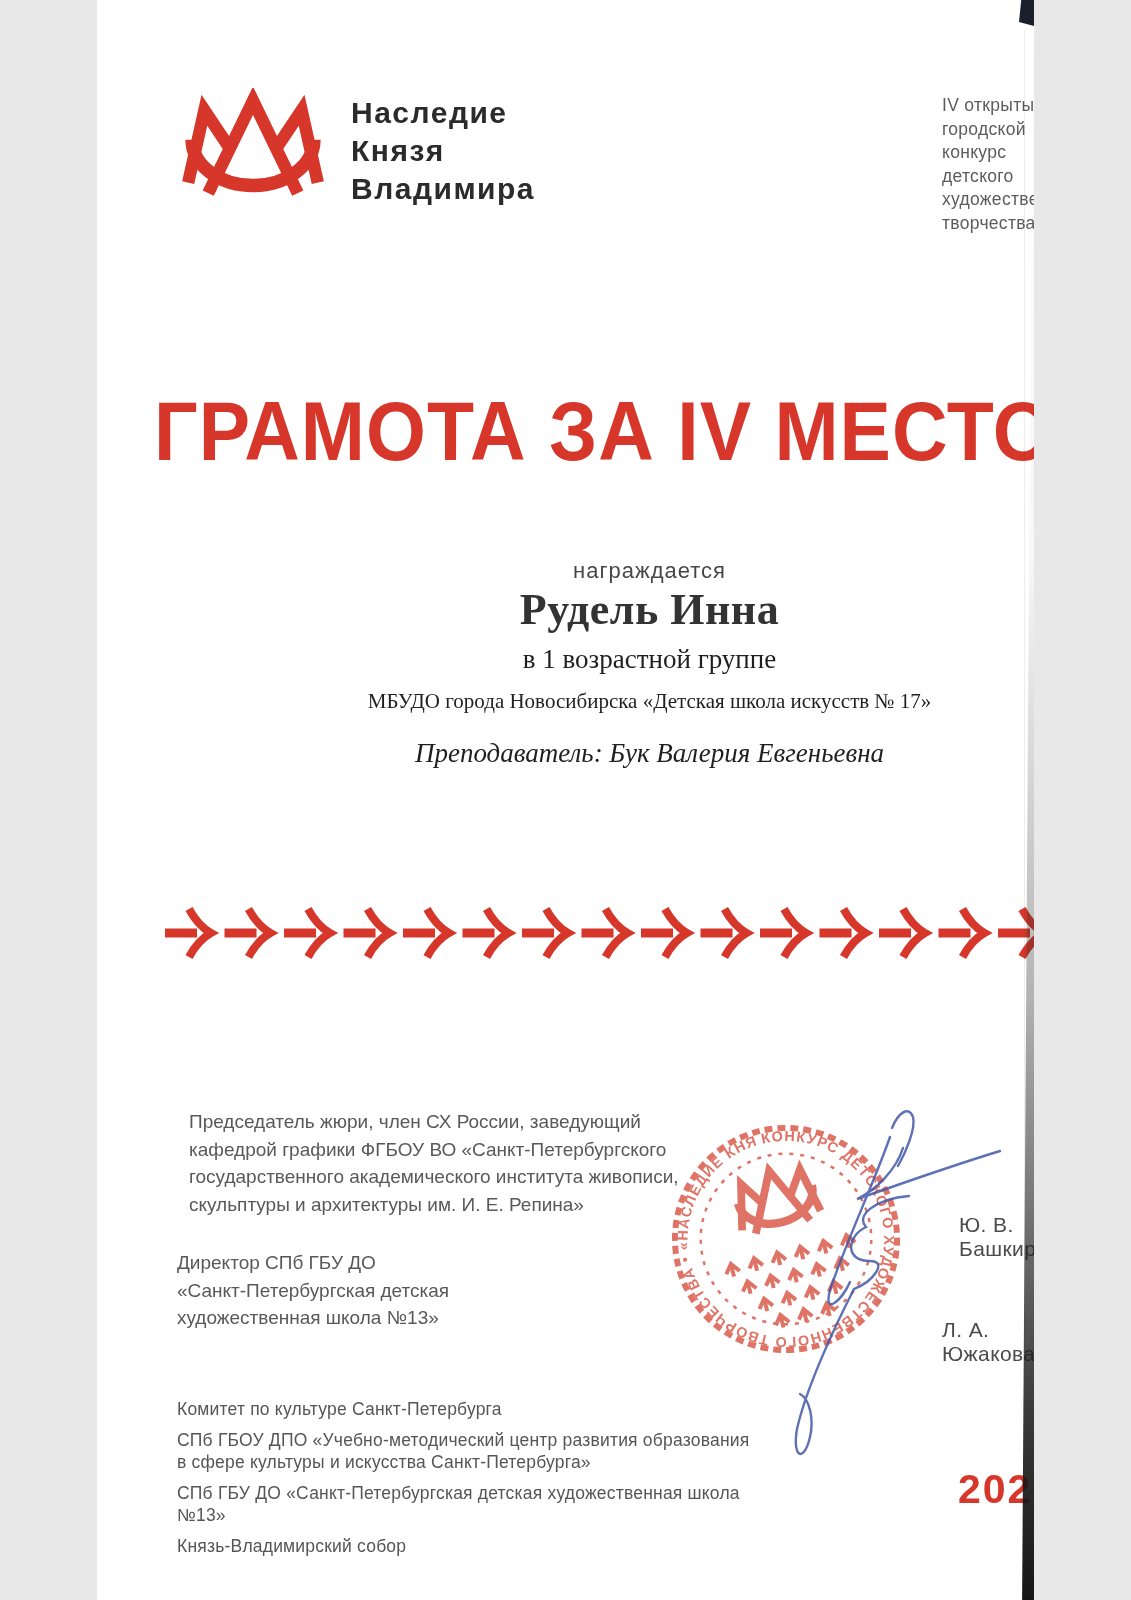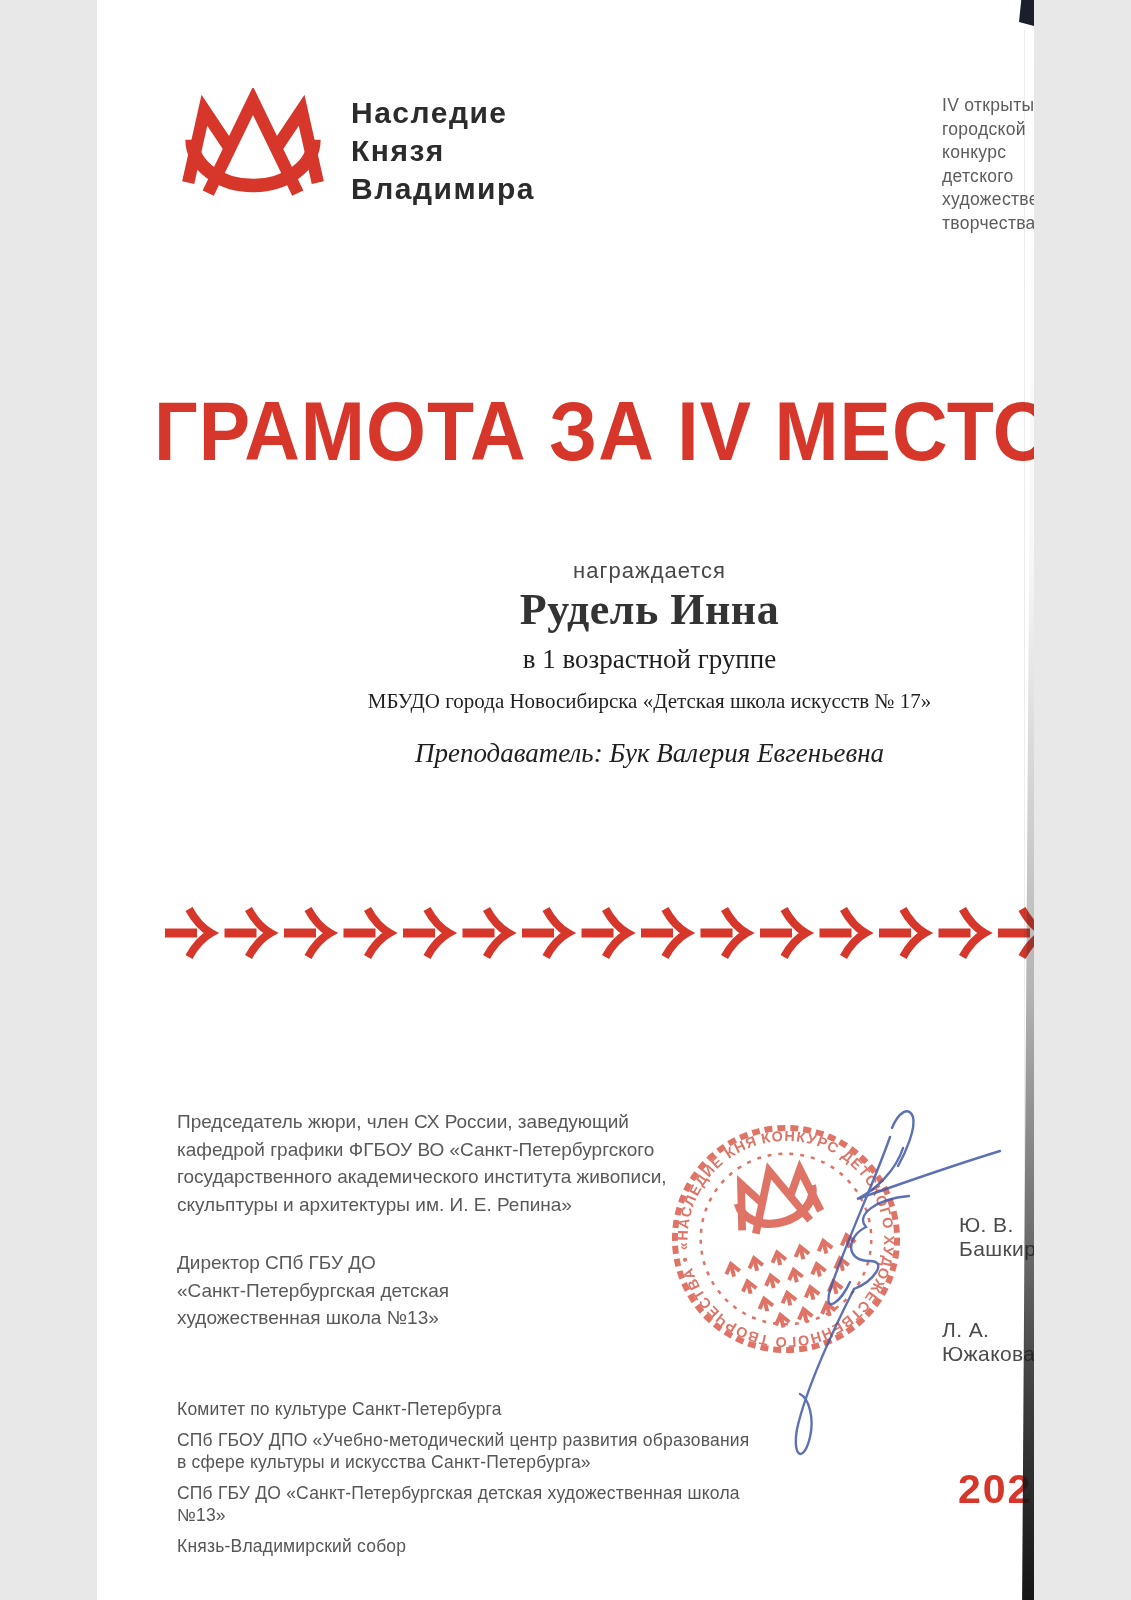--- a/index.html
+++ b/index.html
@@ -46,21 +46,21 @@
   .line-serif.teacher{margin-top:24px;font-style:italic;}
   
   .arrows-row{position:absolute;left:66px;top:903px;width:952px;height:60px;color:#d6372a;}
   
   .theme-line{
     position:absolute;left:57px;top:973px;width:1010px;
     font-size:31px;font-weight:700;color:#1c1c1c;letter-spacing:.2px;
   }
   
   .jury-title{
-    position:absolute;left:80px;top:1108px;width:540px;
+    position:absolute;left:92px;top:1108px;width:540px;
     font-size:19px;line-height:27.5px;color:#595959;white-space:pre-line;
   }
   .director-title{
     position:absolute;left:80px;top:1249px;width:360px;
     font-size:19px;line-height:27.5px;color:#595959;white-space:pre-line;
   }
   .sig-name{position:absolute;font-size:21px;color:#4b4b4b;letter-spacing:.4px;}
   .sig-name.jury{left:862px;top:1213px;}
   .sig-name.director{left:845px;top:1318px;}
   .stamp-svg{position:absolute;left:570px;top:1120px;width:238px;height:238px;opacity:.82;}

